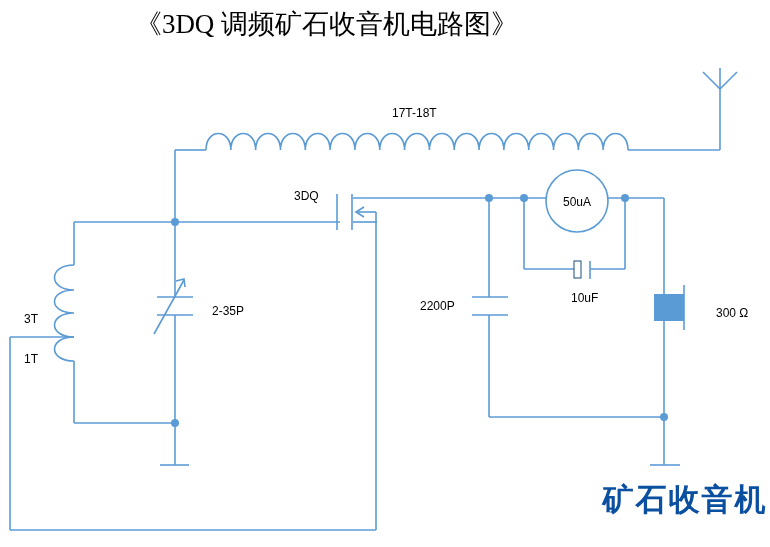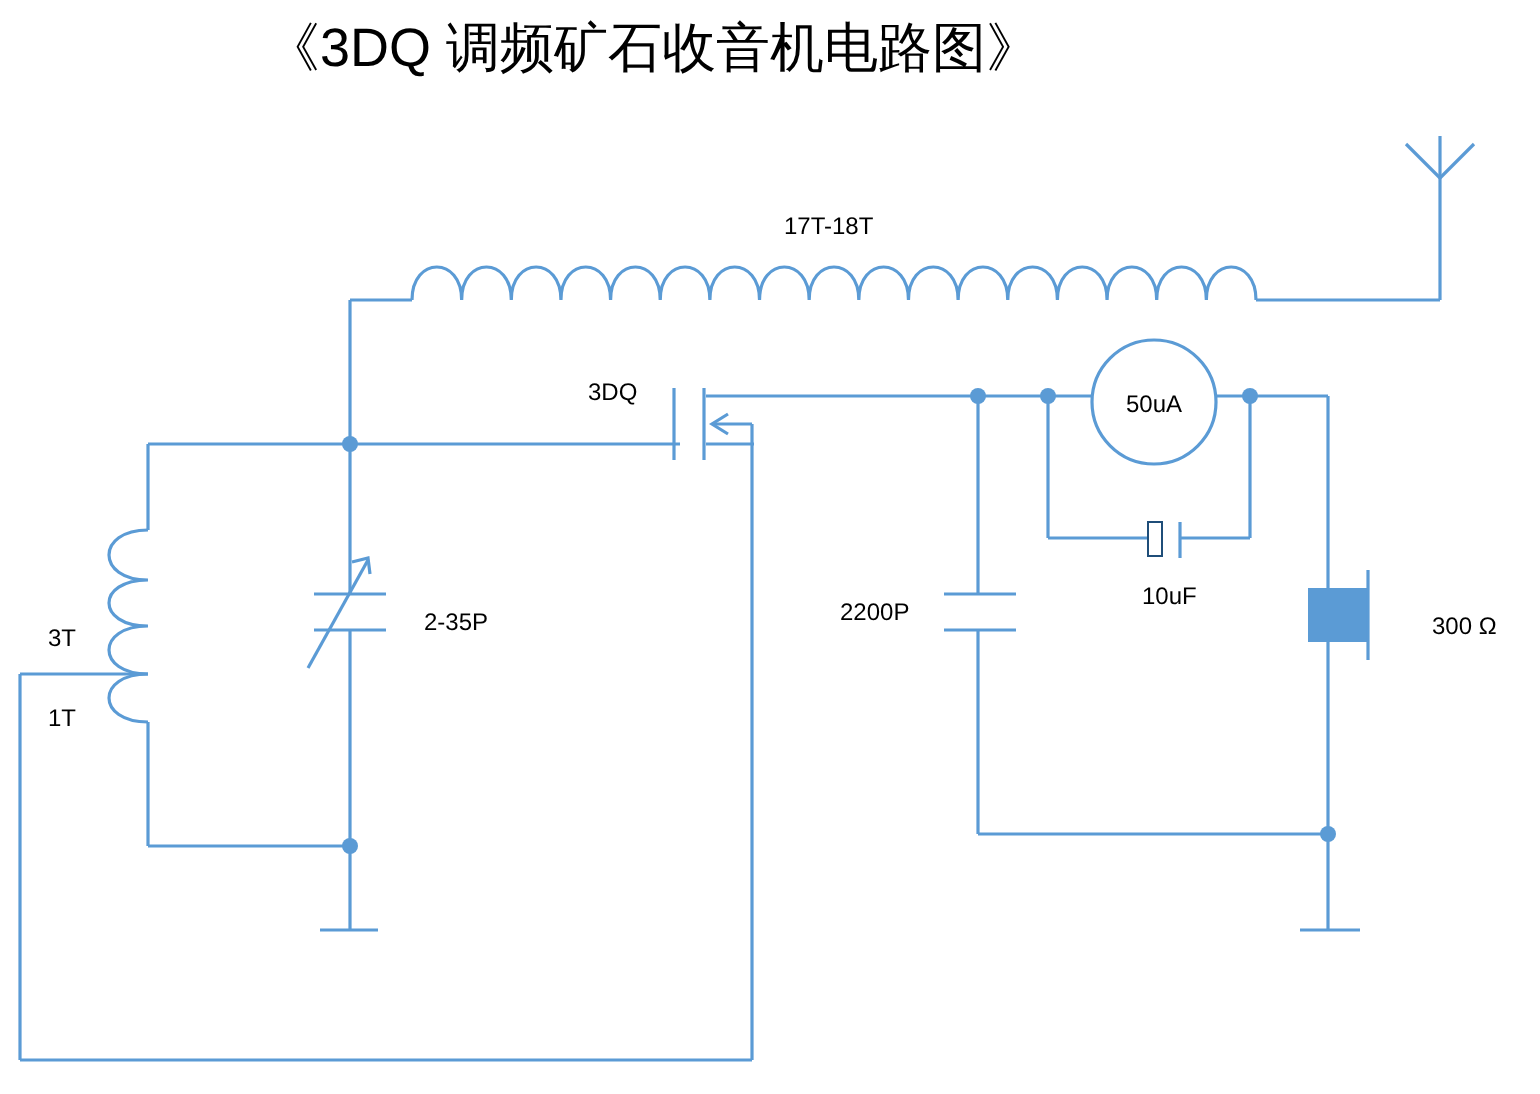--- a/index.html
+++ b/index.html
@@ -1,19 +1,19 @@
 <!DOCTYPE html>
 <html><head>
   <meta charset="utf-8">
   <style>
     html, body { margin: 0; padding: 0; background: #ffffff; }
     body { width: 770px; height: 547px; position: relative; overflow: hidden; font-family: "DejaVu Sans", sans-serif; }
     #title {
       position: absolute; left: 0; top: 6px; width: 653px; text-align: center;
-      font-family: Liberation Sans, sans-serif; font-size: 27px; color: #000; letter-spacing: 0px;
+      font-family: Liberation Serif, serif; font-size: 27px; color: #000; letter-spacing: 0px;
     }
     svg#circuit { position: absolute; left: 0; top: 0; }
     .wire { stroke: #5b9bd5; stroke-width: 1.6; fill: none; }
     .coil { stroke: #5b9bd5; stroke-width: 1.6; fill: none; }
     .dot { fill: #5b9bd5; }
     .lbl { font-family: "Liberation Sans", sans-serif; font-size: 12px; fill: #000; }
     #logo { position: absolute; left: 600px; top: 482px; width: 170px; text-align: center; }
     #logo-cn {
       font-family: "DejaVu Sans", sans-serif; font-weight: bold; font-size: 31px; color: #0b4fa0;
       letter-spacing: 2px; line-height: 34px;
@@ -124,13 +124,14 @@
 
   <circle class="dot" cx="175" cy="222" r="4"></circle>
   <circle class="dot" cx="175" cy="423" r="4"></circle>
   <circle class="dot" cx="489" cy="198" r="4"></circle>
   <circle class="dot" cx="524" cy="198" r="4"></circle>
   <circle class="dot" cx="625" cy="198" r="4"></circle>
   <circle class="dot" cx="664" cy="417" r="4"></circle>
 </svg>
 
 <div id="logo">
+  <div id="logo-cn">矿石收音机</div>
 </div>
 
 </body></html>

